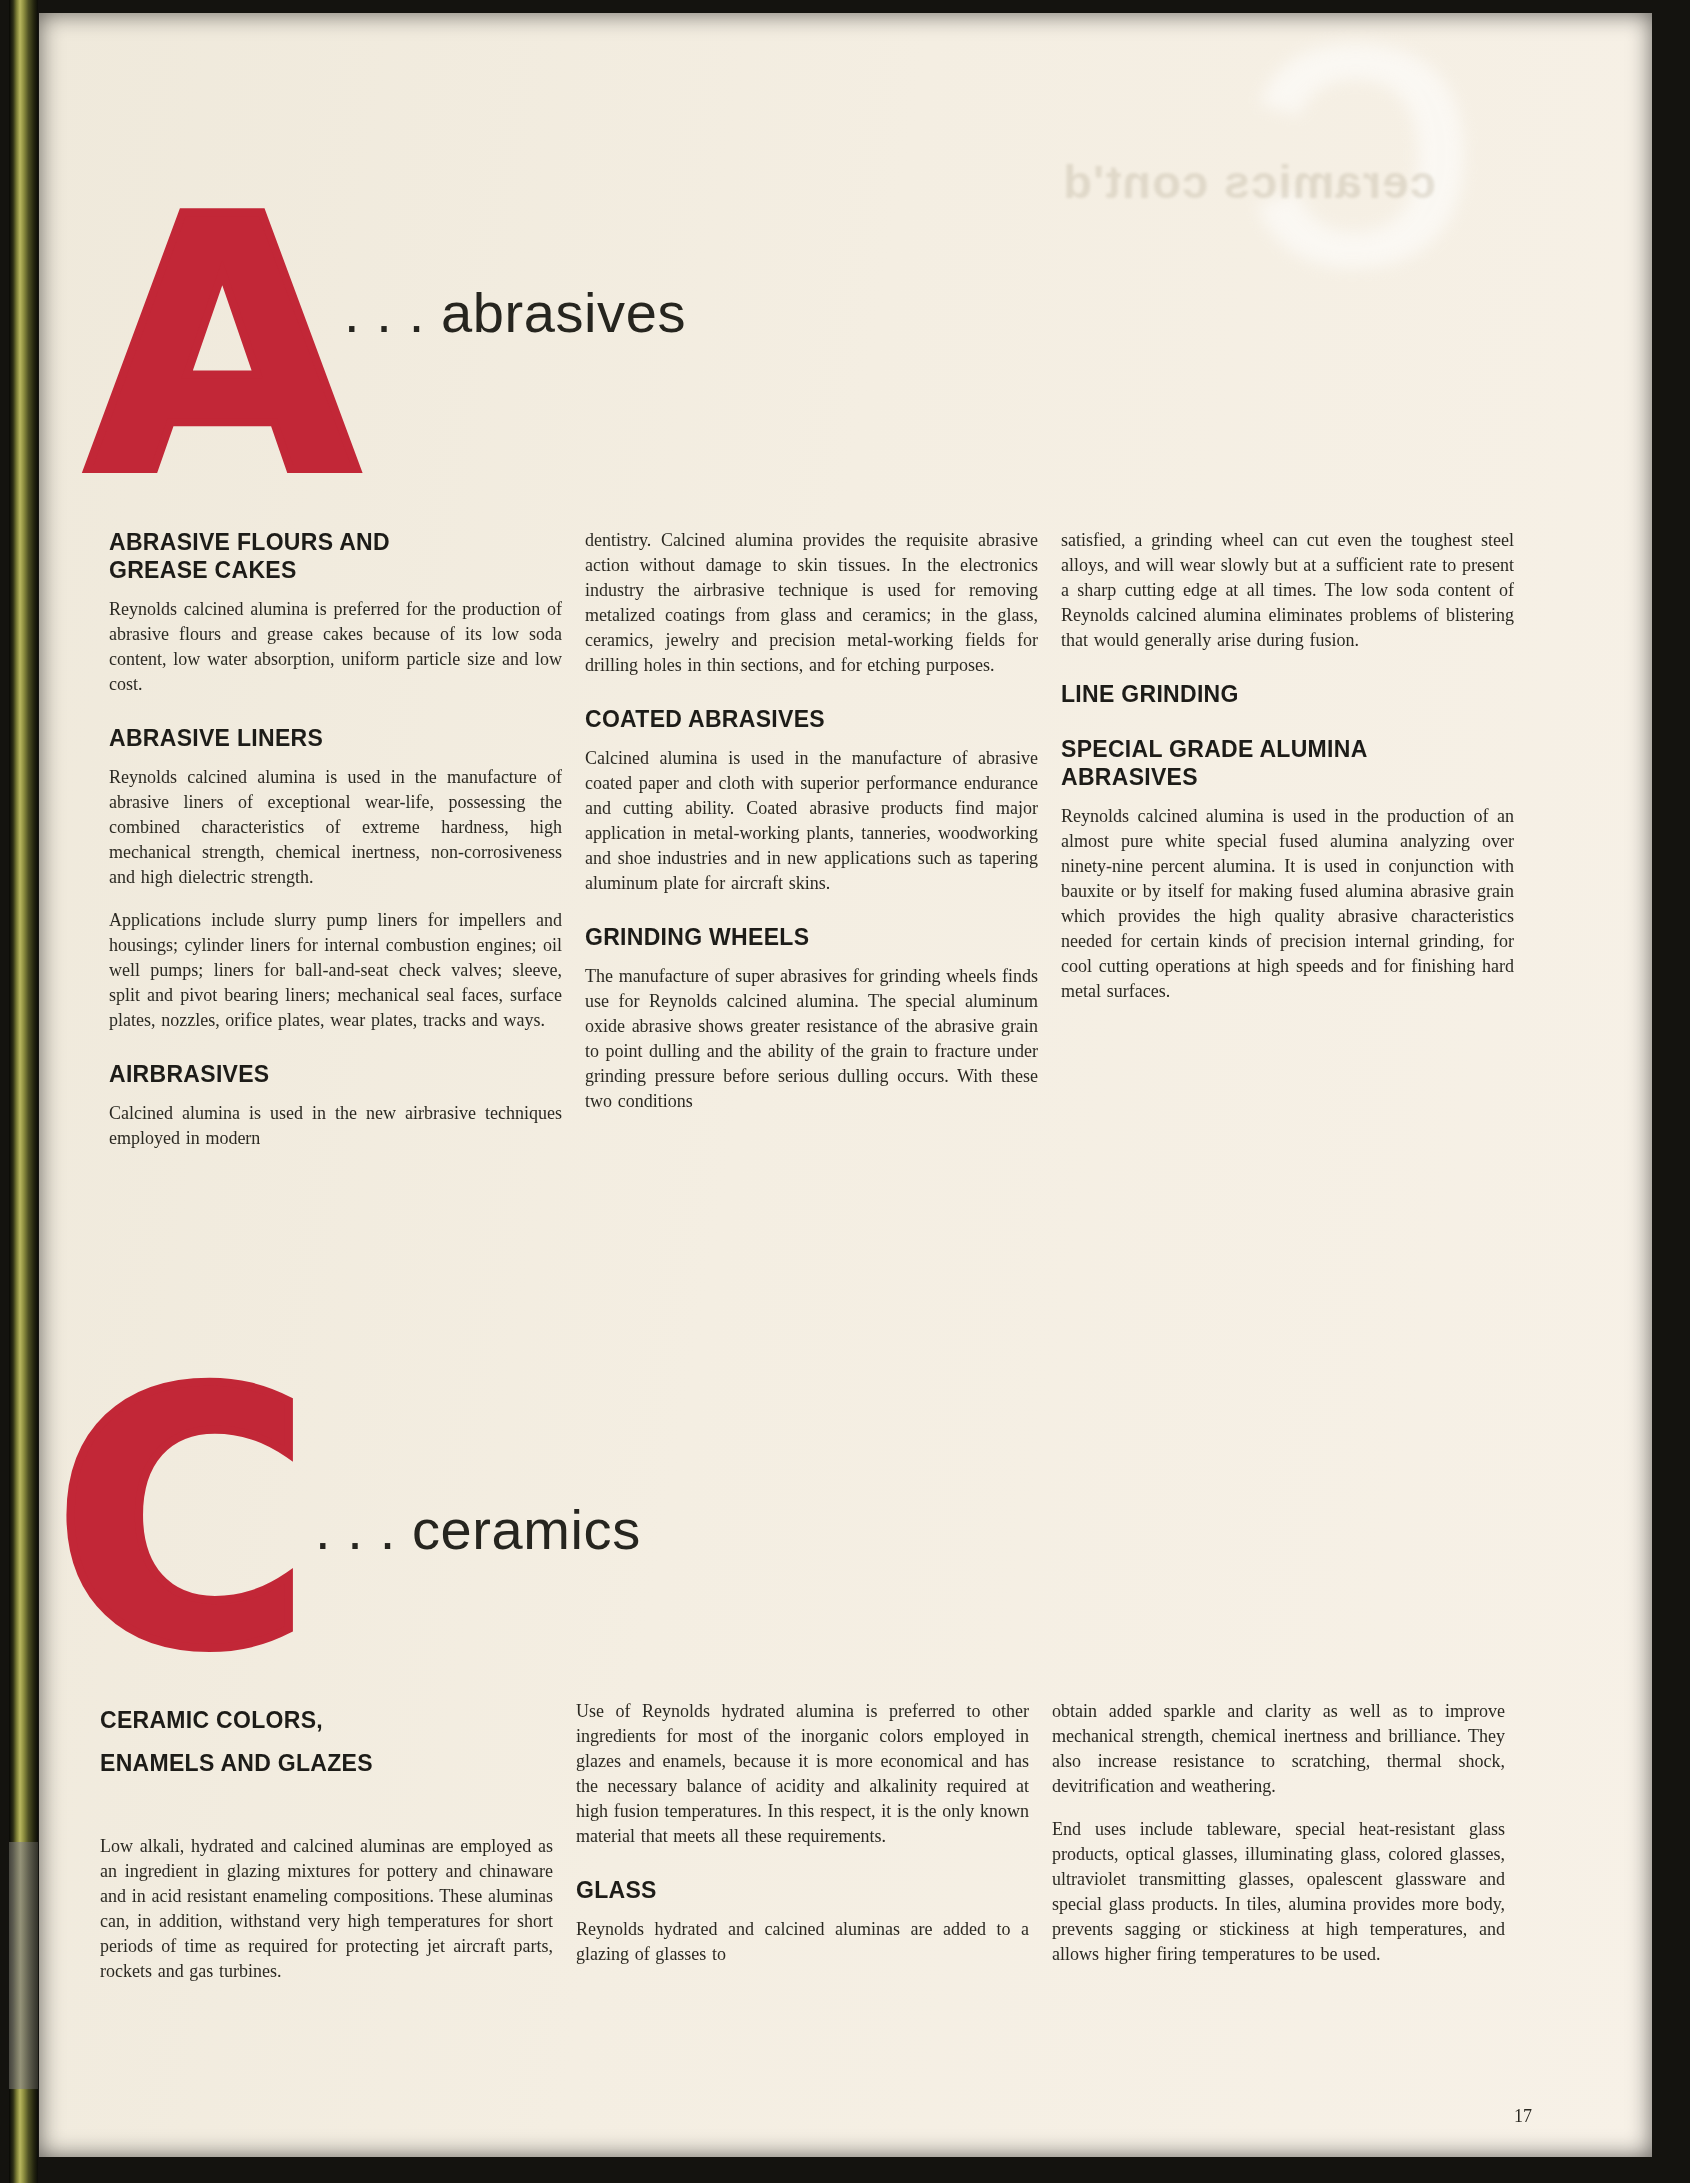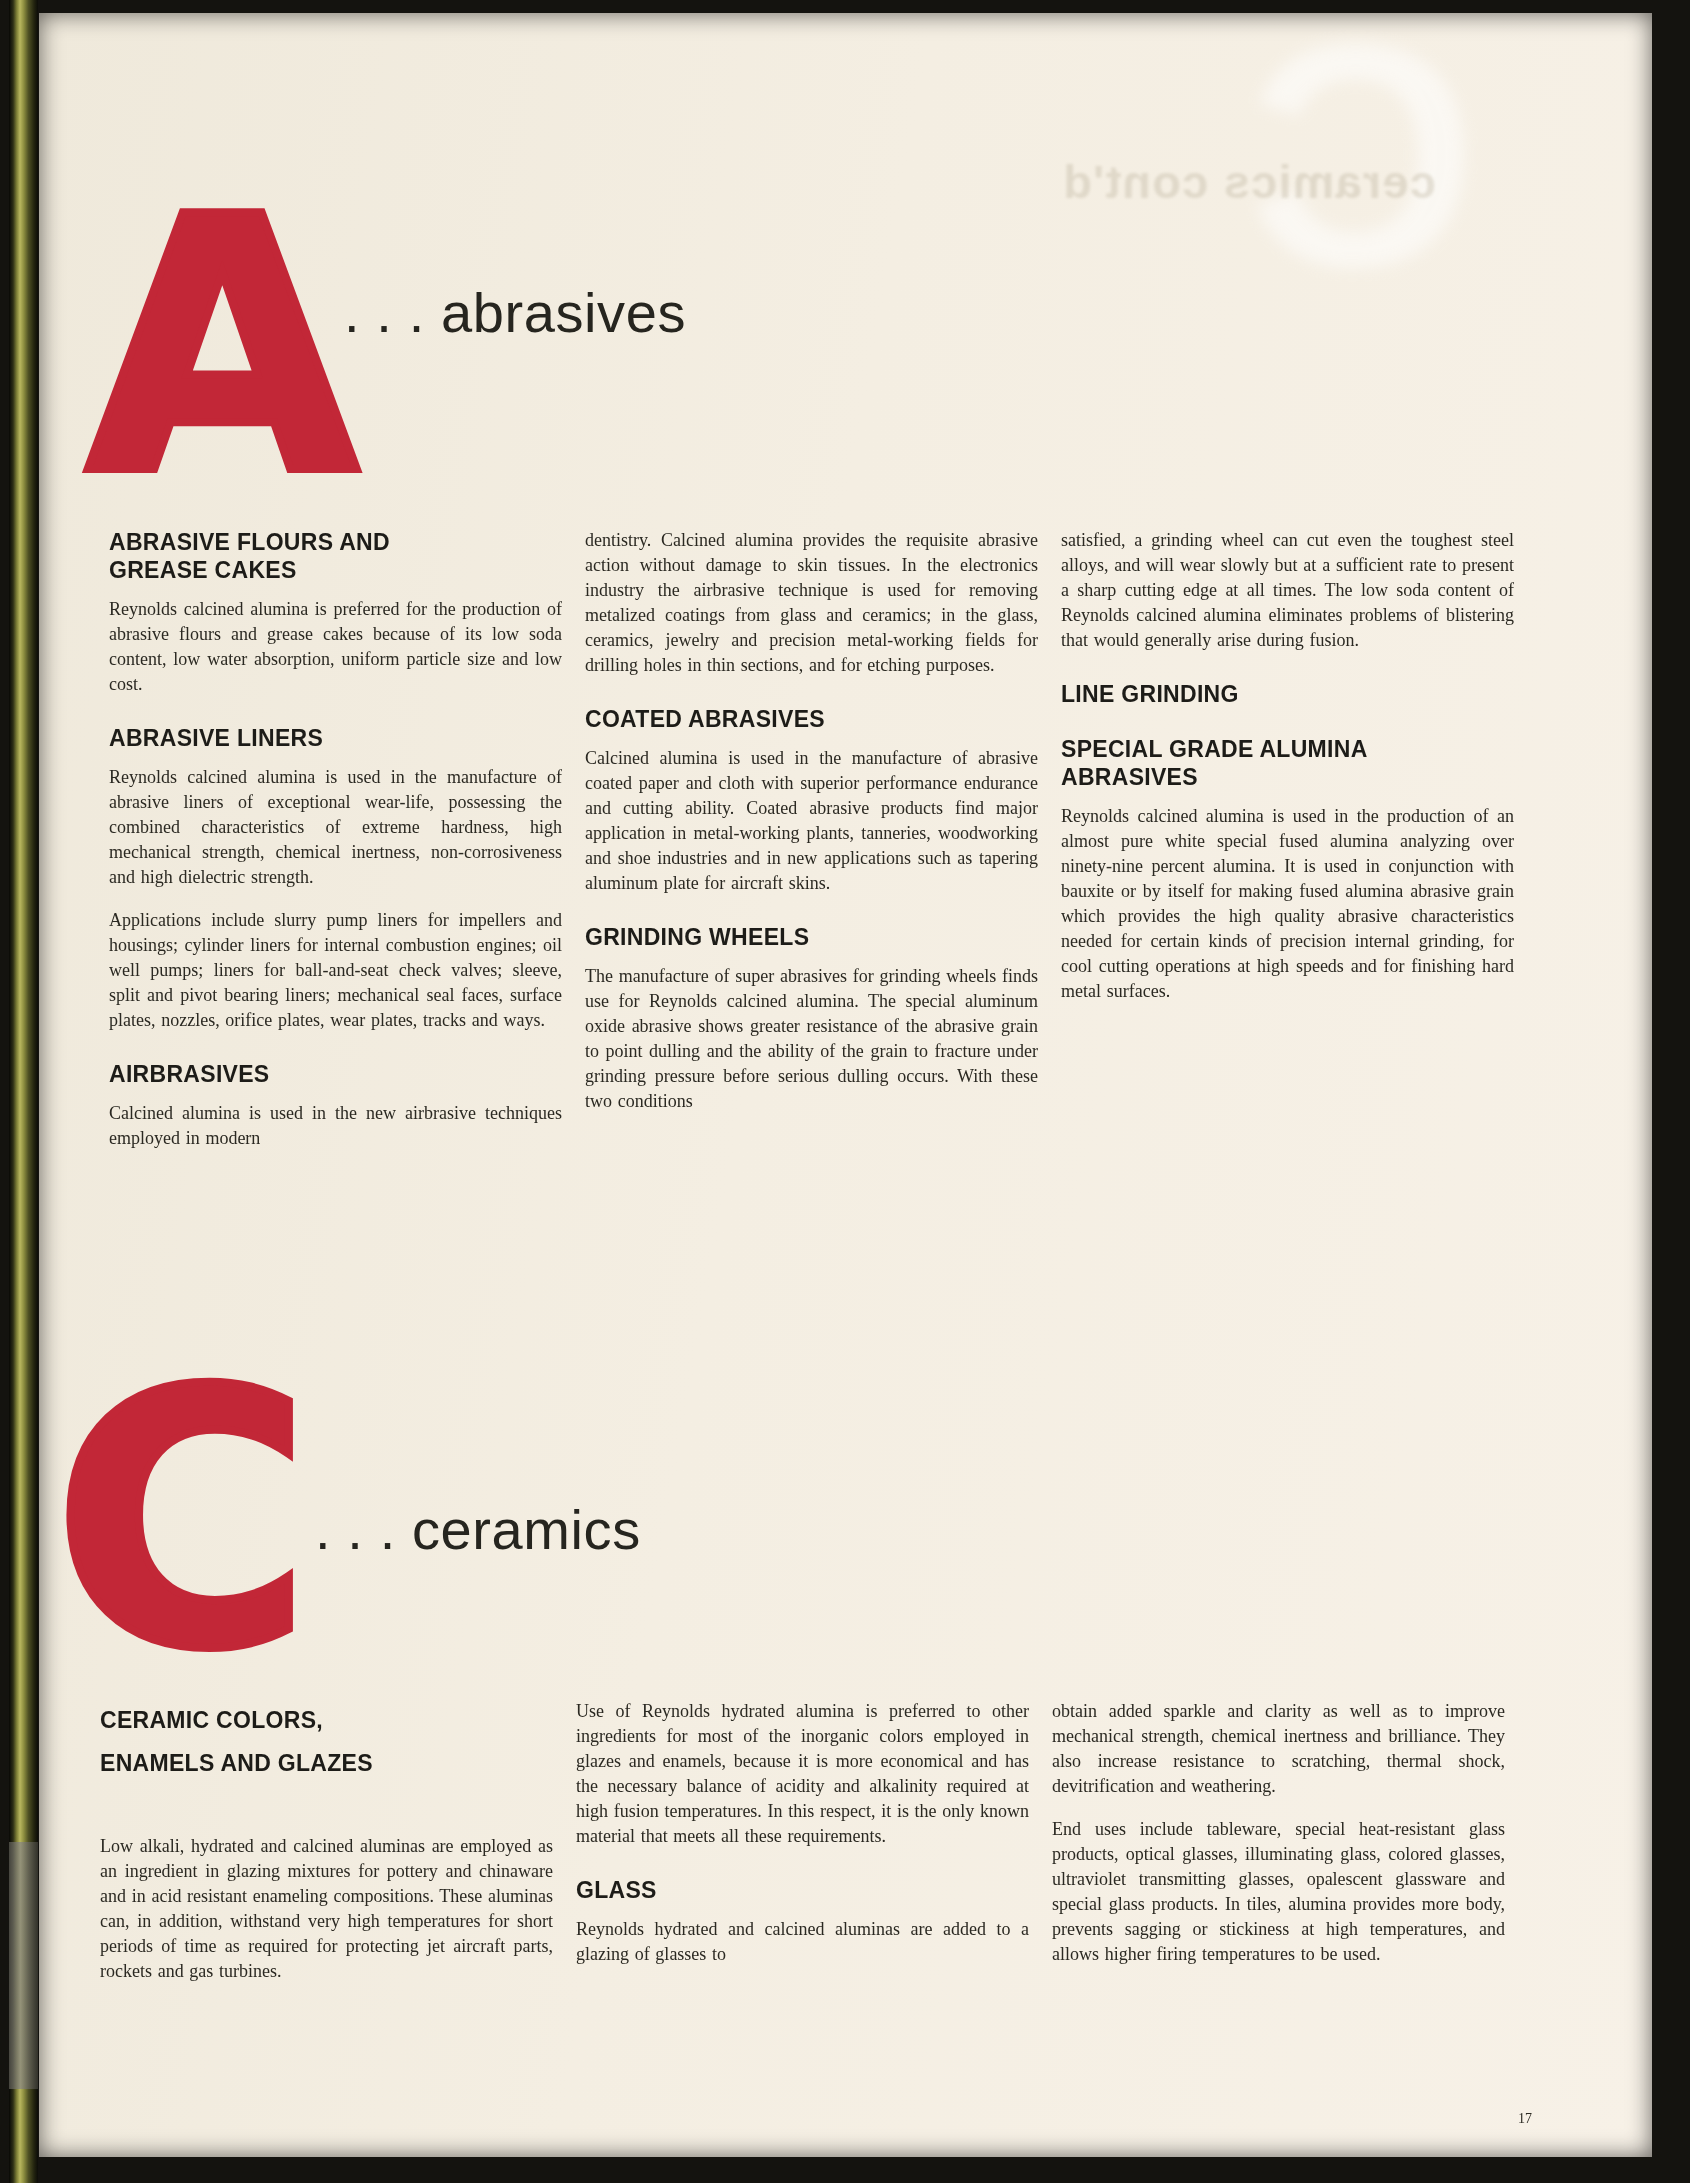--- a/index.html
+++ b/index.html
@@ -78,21 +78,21 @@
   .h-spread{line-height:1.85;margin-bottom:50px;}
   .p{
     font-size:18px;line-height:25px;
     color:#2b2922;
     text-align:justify;
     margin:0 0 17.6px 0;
     word-spacing:1.2px;
   }
   .page-number{
     position:absolute;right:120px;bottom:30.5px;
-    font-size:14px;color:#2b2922;
+    font-size:18px;color:#2b2922;
     font-family:"Liberation Serif", serif;
   }
 </style>
 </head>
 <body>
 
 <div class="edges"></div>
 
 <div class="page">
 

